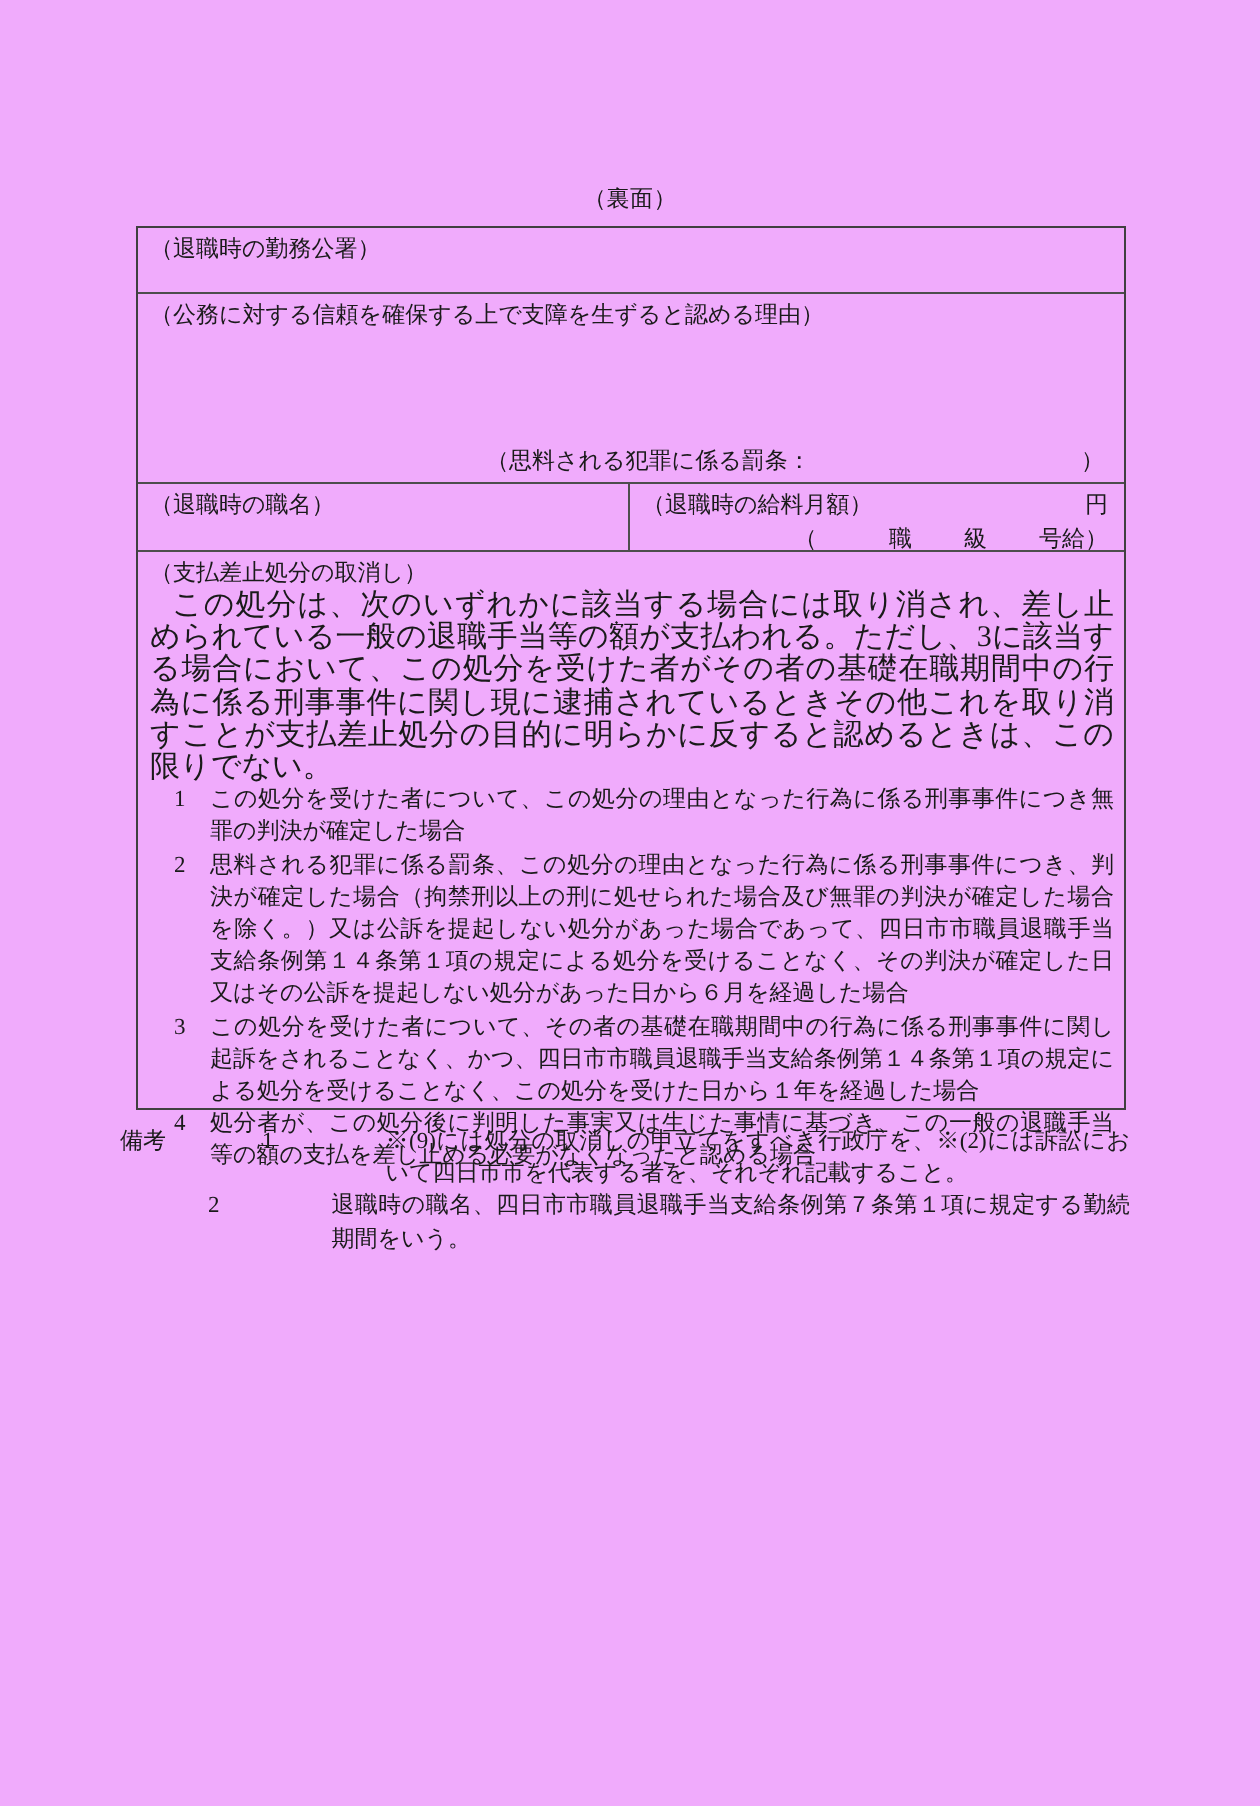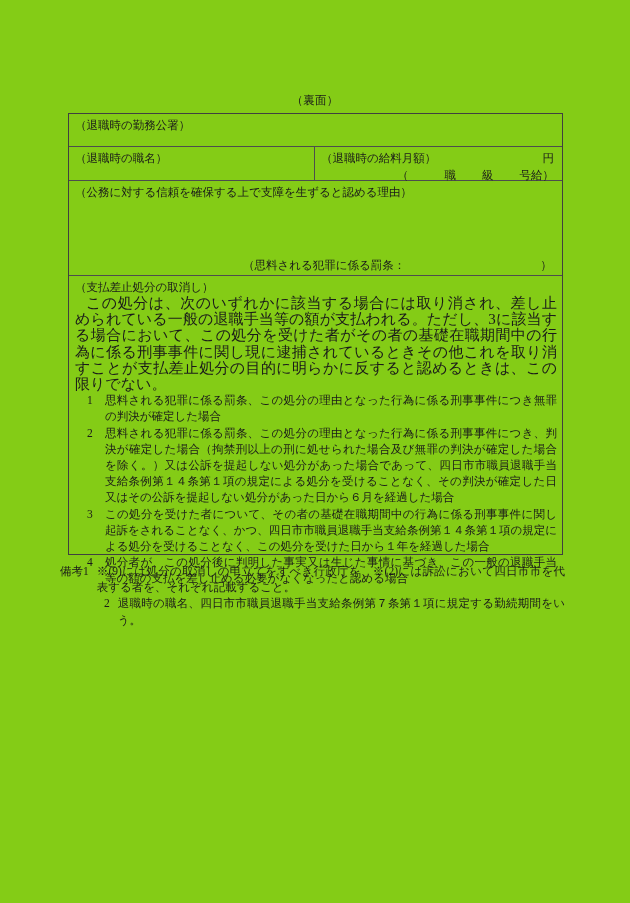--- a/index.html
+++ b/index.html
@@ -13,21 +13,21 @@
     position: relative;
     font-family: "Liberation Serif", "DejaVu Serif", serif;
     color: #1a1a1a;
     overflow: hidden;
   }
   .page {
     position: absolute;
     left: 0; top: 0;
     width: 630px;
     height: 903px;
-    background: #84cc16;
+    background: #f0abfc;
   }
 
   
   .sheet-side-label {
     position: absolute;
     left: 0;
     top: 92px;
     width: 630px;
     text-align: center;
     font-size: 11.5px;
@@ -142,20 +142,21 @@
     position: absolute;
     left: 60px;
     top: 563px;
     width: 505px;
     font-size: 11.5px;
     line-height: 16.2px;
   }
   .note-row {
     display: flex;
     margin-bottom: 0;
+    gap: 48px;
   }
   .note-label {
     flex: 0 0 auto;
     white-space: nowrap;
   }
   .note-num {
     flex: 0 0 auto;
     white-space: nowrap;
     padding-left: 44px;
   }
@@ -170,56 +171,56 @@
 <body>
 
 <div class="page">
 
   <div class="sheet-side-label">（裏面）</div>
 
   <div class="form-table">
 
     <div class="form-row row-office">
       <div class="cell full">（退職時の勤務公署）</div>
+    </div>
+
+    <div class="form-row row-reason">
+      <div class="cell full">
+        <div>（公務に対する信頼を確保する上で支障を生ずると認める理由）</div>
+        <div class="penal-line">
+          <span class="lead">（思料される犯罪に係る罰条：</span>
+          <span class="close">）</span>
+        </div>
+      </div>
     </div>
 
     <div class="form-row row-title">
       <div class="cell split-left">（退職時の職名）</div>
       <div class="cell split-right">
         <div class="salary-line1">
           <span>（退職時の給料月額）</span>
           <span>円</span>
         </div>
         <div class="salary-line2">
           <span class="salary-open-paren">（</span>
           <span>職</span>
           <span>級</span>
           <span>号給）</span>
         </div>
       </div>
     </div>
 
-    <div class="form-row row-reason">
-      <div class="cell full">
-        <div>（公務に対する信頼を確保する上で支障を生ずると認める理由）</div>
-        <div class="penal-line">
-          <span class="lead">（思料される犯罪に係る罰条：</span>
-          <span class="close">）</span>
-        </div>
-      </div>
-    </div>
-
     <div class="form-row row-cancel last">
       <div class="cell full">
         <div class="cancel-heading">（支払差止処分の取消し）</div>
         <div class="para">この処分は、次のいずれかに該当する場合には取り消され、差し止められている一般の退職手当等の額が支払われる。ただし、3に該当する場合において、この処分を受けた者がその者の基礎在職期間中の行為に係る刑事事件に関し現に逮捕されているときその他これを取り消すことが支払差止処分の目的に明らかに反すると認めるときは、この限りでない。</div>
 
         <div class="num-item">
           <span class="num">1</span>
-          <span class="txt">思料される犯罪に係る罰条、この処分の理由となった行為に係る刑事事件につき無罪の判決が確定した場合</span>
+          <span class="txt">この処分を受けた者について、この処分の理由となった行為に係る刑事事件につき無罪の判決が確定した場合</span>
         </div>
 
         <div class="num-item">
           <span class="num">2</span>
           <span class="txt">思料される犯罪に係る罰条、この処分の理由となった行為に係る刑事事件につき、判決が確定した場合（拘禁刑以上の刑に処せられた場合及び無罪の判決が確定した場合を除く。）又は公訴を提起しない処分があった場合であって、四日市市職員退職手当支給条例第１４条第１項の規定による処分を受けることなく、その判決が確定した日又はその公訴を提起しない処分があった日から６月を経過した場合</span>
         </div>
 
         <div class="num-item">
           <span class="num">3</span>
           <span class="txt">この処分を受けた者について、その者の基礎在職期間中の行為に係る刑事事件に関し起訴をされることなく、かつ、四日市市職員退職手当支給条例第１４条第１項の規定による処分を受けることなく、この処分を受けた日から１年を経過した場合</span>

